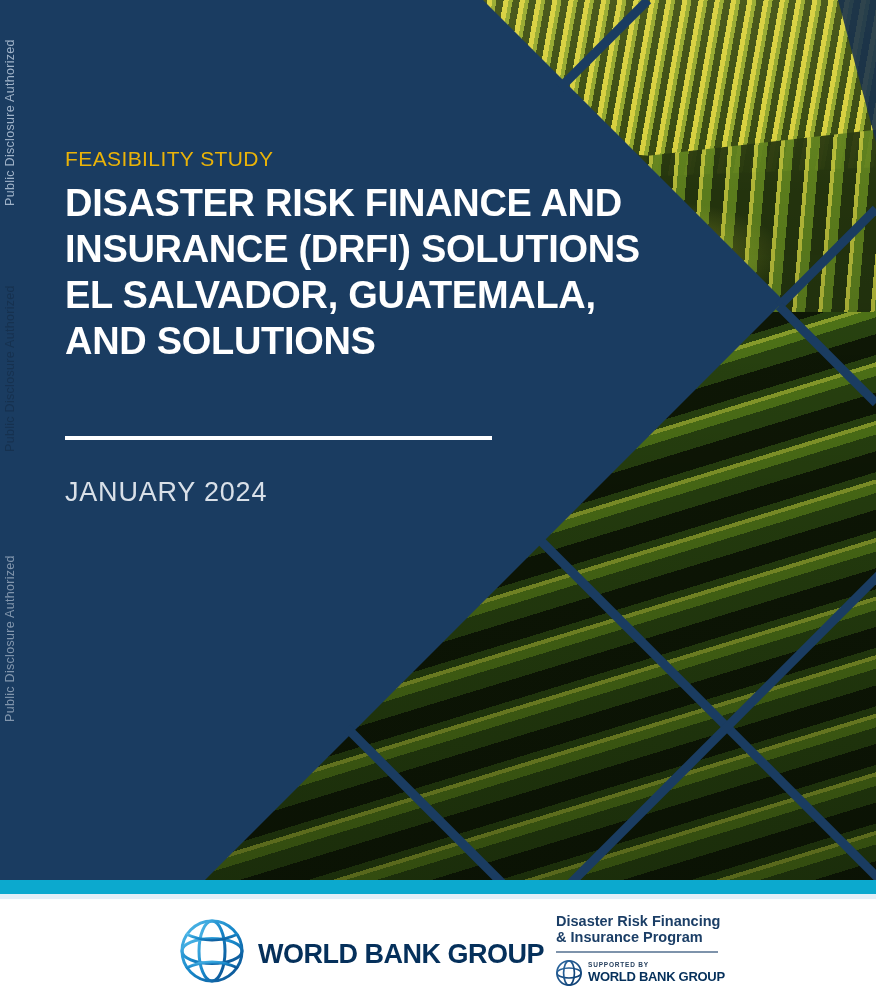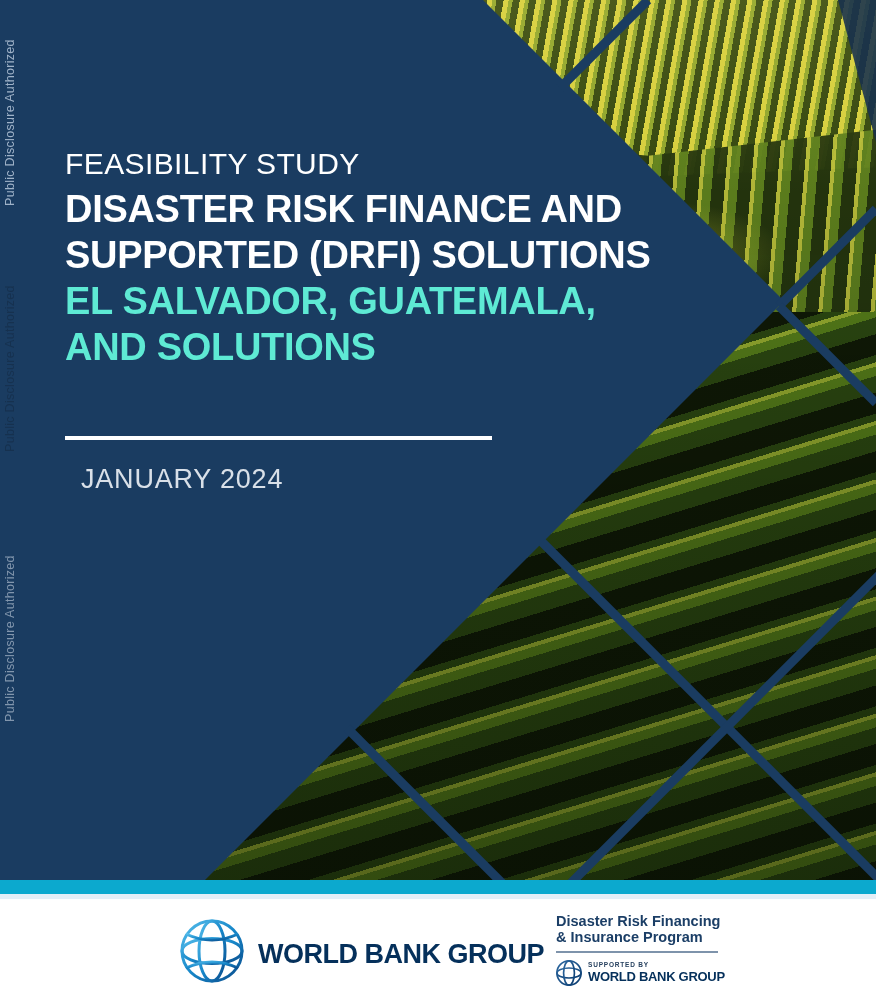--- a/index.html
+++ b/index.html
@@ -37,25 +37,25 @@
   .disclosure{
     position:absolute;left:1px;width:18px;height:202px;z-index:2;
     display:flex;align-items:center;justify-content:center;
     writing-mode:vertical-rl;transform:rotate(180deg);
     font-size:12.5px;letter-spacing:.3px;white-space:nowrap;
   }
   .disclosure.d1{top:22px;color:#9FB2C8;}
   .disclosure.d2{top:268px;color:#16314F;}
   .disclosure.d3{top:538px;color:#8296AD;}
   
-  .eyebrow{position:absolute;left:65px;top:147px;z-index:2;font-size:30px;letter-spacing:.4px;color:#ffffff;}
-  .title-lines{position:absolute;left:65px;top:186px;z-index:2;font-size:38px;line-height:46px;font-weight:700;letter-spacing:-.3px;color:#ffffff;}
-  .title-lines .accent{color:#5eead4;}
+  .eyebrow{position:absolute;left:65px;top:147px;z-index:2;font-size:21px;letter-spacing:.4px;color:#eab308;}
+  .title-lines{position:absolute;left:65px;top:180px;z-index:2;font-size:38px;line-height:46px;font-weight:700;letter-spacing:-.3px;color:#ffffff;}
+  .title-lines .accent{color:#ffffff;}
   .rule{position:absolute;left:65px;top:436px;width:427px;height:4px;background:#ffffff;z-index:2;}
-  .date{position:absolute;left:65px;top:464px;z-index:2;font-size:27px;letter-spacing:.8px;color:#D9E0E8;margin-left:16px;}
+  .date{position:absolute;left:65px;top:477px;z-index:2;font-size:27px;letter-spacing:.8px;color:#D9E0E8;}
   
   .cyan-bar{position:absolute;left:0;top:880px;width:876px;height:14px;background:#0CA9CE;z-index:3;}
   .bar-shadow{position:absolute;left:0;top:894px;width:876px;height:5px;background:#E4EFF7;z-index:3;}
   .footer{position:absolute;left:0;top:899px;width:876px;height:101px;background:#ffffff;z-index:3;}
   .wb-globe{position:absolute;left:176px;top:16px;width:72px;height:72px;}
   .wb-wordmark{position:absolute;left:258px;top:40px;font-size:27px;font-weight:700;letter-spacing:-.5px;color:#05305B;}
   .prog{position:absolute;left:556px;top:14px;width:170px;}
   .prog-line{font-size:14.5px;line-height:16px;font-weight:700;color:#1B3E66;}
   .prog-divider{margin-top:6px;width:162px;height:2px;background:#7E93AB;}
   .prog-lockup{position:relative;margin-top:5px;height:32px;}
@@ -90,21 +90,21 @@
   </svg>
 
   <div class="disclosure d1">Public Disclosure Authorized</div>
   <div class="disclosure d2">Public Disclosure Authorized</div>
   <div class="disclosure d3">Public Disclosure Authorized</div>
 
   <div class="eyebrow">FEASIBILITY STUDY</div>
 
   <div class="title-lines">
     <div>DISASTER RISK FINANCE AND</div>
-    <div>SUPPORTED (DRFI) SOLUTIONS</div>
+    <div>INSURANCE (DRFI) SOLUTIONS</div>
     <div class="accent">EL SALVADOR, GUATEMALA,</div>
     <div class="accent">AND SOLUTIONS</div>
   </div>
 
   <div class="rule"></div>
   <div class="date">JANUARY 2024</div>
 
   <div class="cyan-bar"></div>
   <div class="bar-shadow"></div>
 

